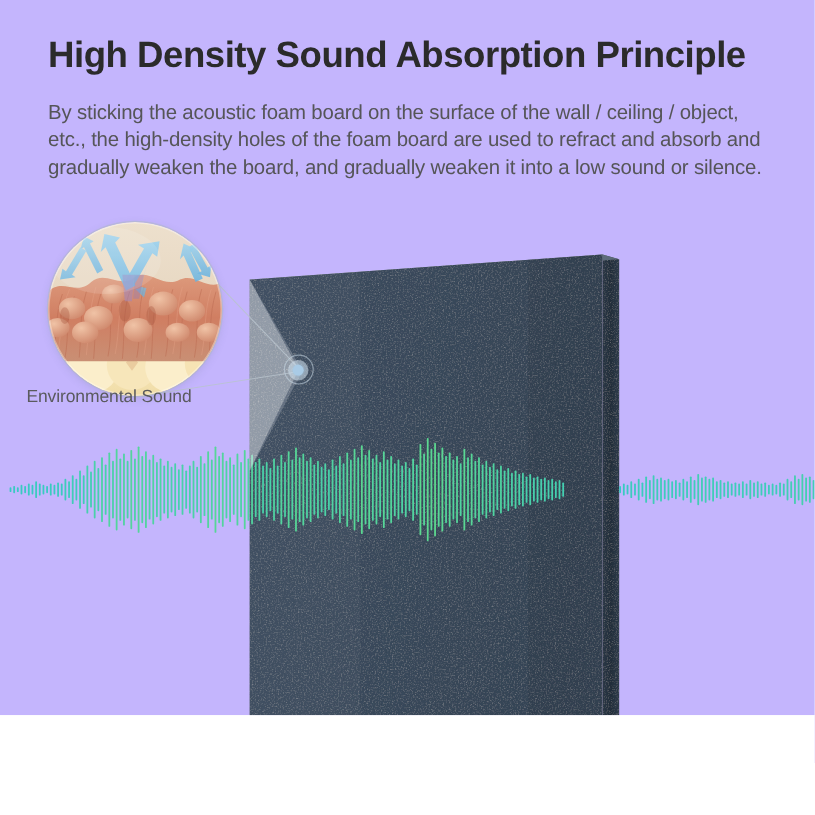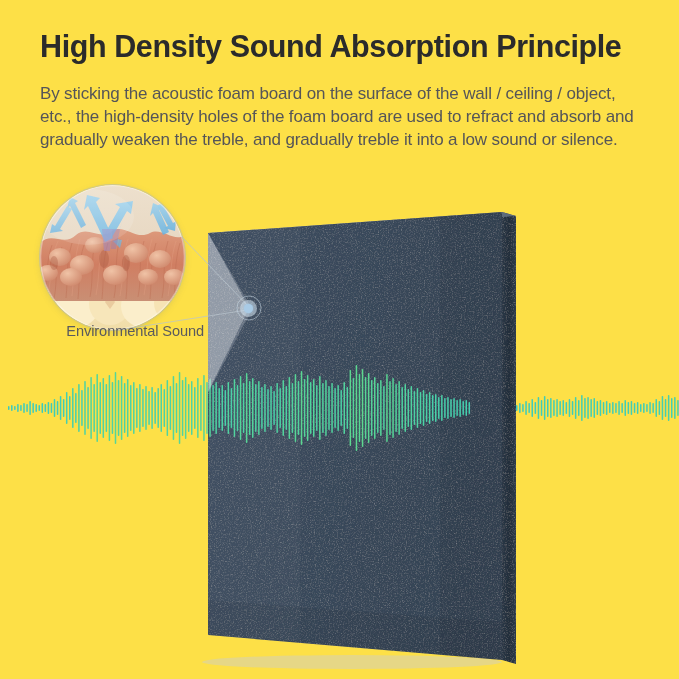--- a/index.html
+++ b/index.html
@@ -4,23 +4,23 @@
 <title>High Density Sound Absorption Principle</title>
 <style>
   html, body {
     margin: 0;
     padding: 0;
     background: #ffffff;
   }
   #stage {
     position: relative;
     width: 679px;
-    height: 679px;
+    height: 596px;
     overflow: hidden;
-    background: #fde047;
+    background: #c4b5fd;
     font-family: "Liberation Sans", sans-serif;
     text-decoration: underline;
     -webkit-font-smoothing: antialiased;
   }
 
   
   #headline {
     position: absolute;
     left: 40px;
     top: 28px;
@@ -80,21 +80,21 @@
     overflow: hidden;
     box-shadow: 0 0 0 1px rgba(175,185,195,0.55),
                 0 2px 7px rgba(90,105,120,0.18);
   }
   #magnifier svg { display: block; }
   #magnifier-caption {
     position: absolute;
     left: 22px;
     top: 322px;
     width: 182px;
-    text-align: right;
+    text-align: left;
     font-size: 14.6px;
     line-height: 19.5px;
     color: #5a5a5e;
     letter-spacing: -0.1px;
   }
   .cap-line { display: block; }
 
   #hotspot-dot {
     position: absolute;
     left: 240px;
@@ -116,21 +116,21 @@
     box-shadow: 0 0 2px rgba(160,200,230,0.9);
   }
 </style>
 </head>
 <body>
 
 <div id="stage">
 
   <div id="headline">High Density Sound Absorption Principle</div>
 
-  <div id="bodycopy">By sticking the acoustic foam board on the surface of the wall / ceiling / object, etc., the high-density holes of the foam board are used to refract and absorb and gradually weaken the treble, and gradually treble it into a low sound or silence.</div>
+  <div id="bodycopy">By sticking the acoustic foam board on the surface of the wall / ceiling / object, etc., the high-density holes of the foam board are used to refract and absorb and gradually weaken the board, and gradually weaken it into a low sound or silence.</div>
 
   <svg id="panel-group" viewBox="0 0 679 679">
     <defs>
 
       <filter id="feltTex" x="-5%" y="-5%" width="110%" height="110%">
         <feTurbulence type="fractalNoise" baseFrequency="0.78" numOctaves="4" seed="7" result="n"></feTurbulence>
         <feColorMatrix in="n" type="saturate" values="0" result="ng"></feColorMatrix>
         <feComponentTransfer in="ng" result="nc">
           <feFuncA type="linear" slope="0.36" intercept="0"></feFuncA>
         </feComponentTransfer>

